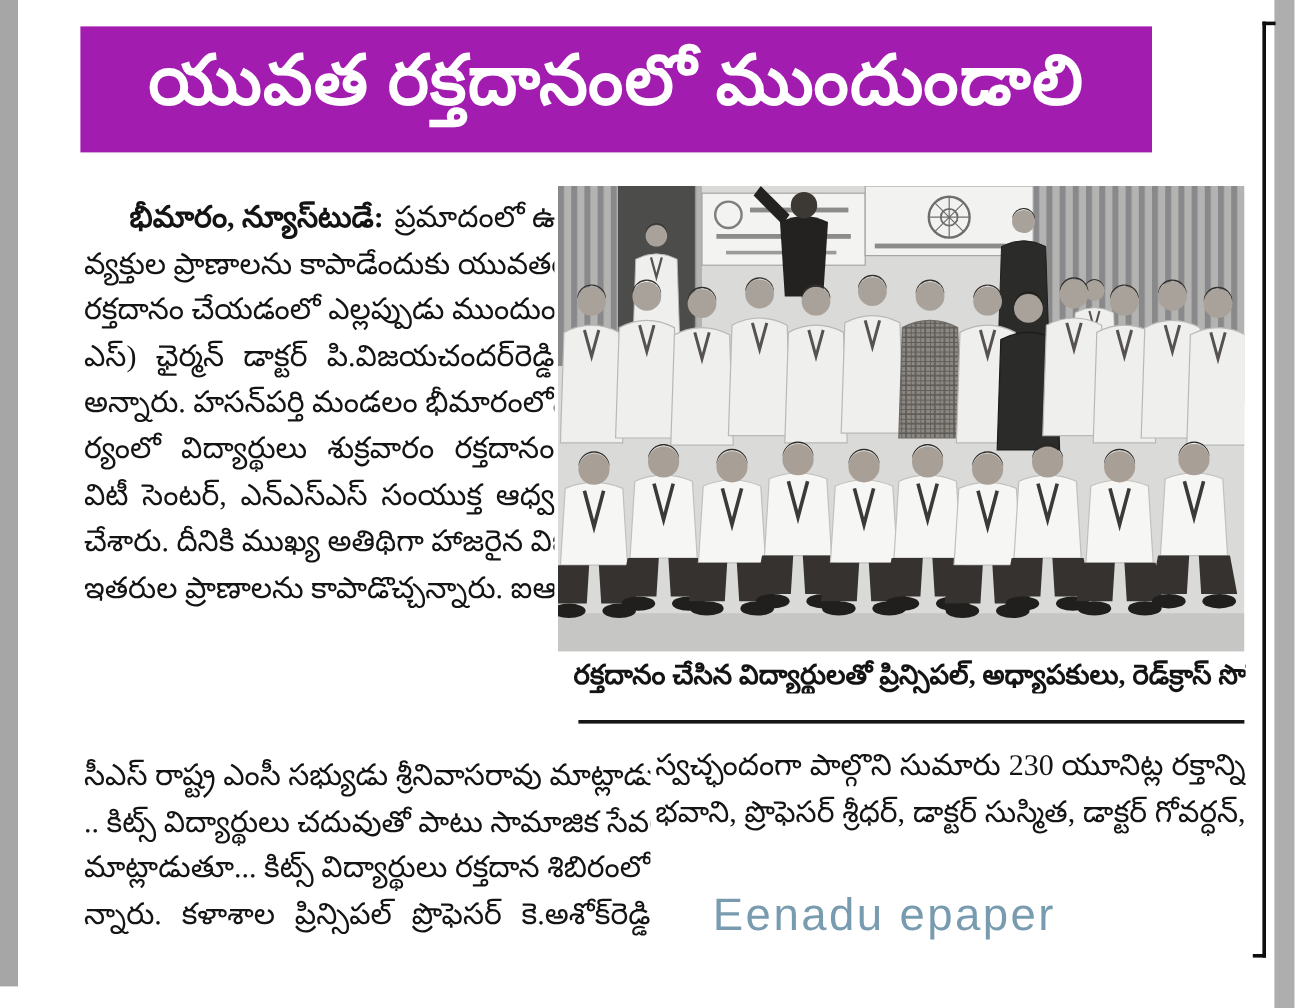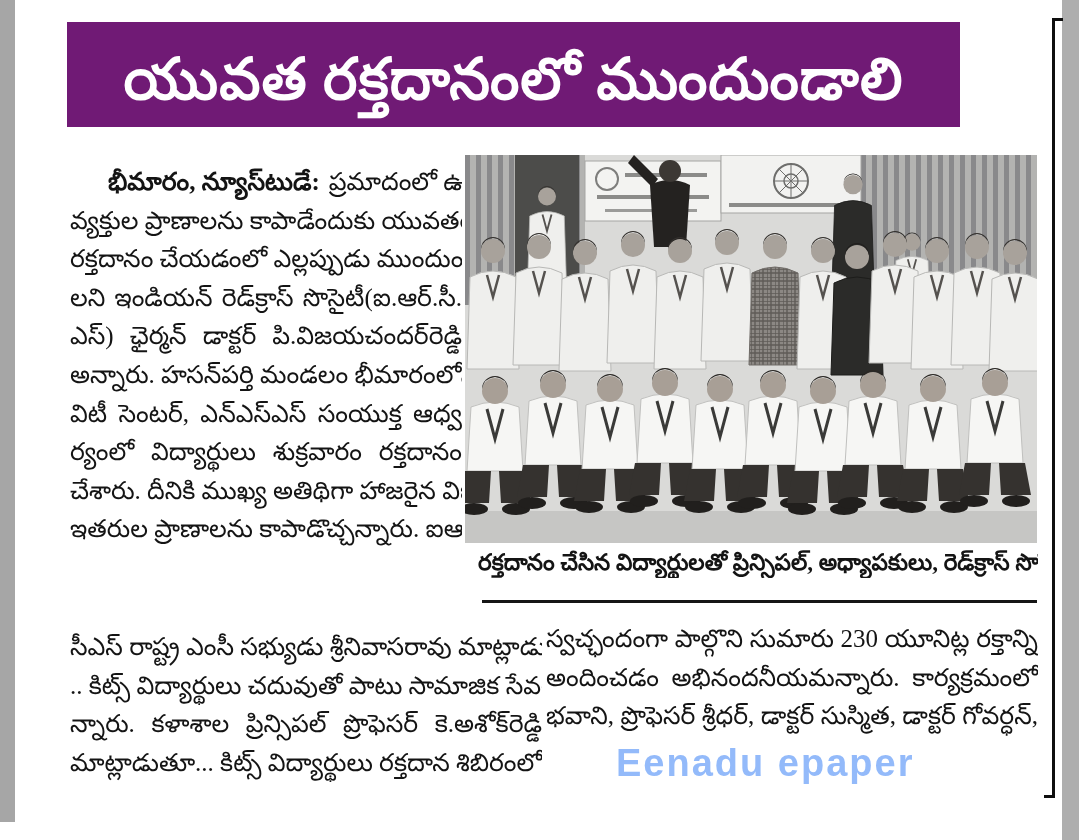--- a/index.html
+++ b/index.html
@@ -4,37 +4,37 @@
 <style>
   html,body{margin:0;padding:0;background:#ffffff;}
   .page{position:relative;width:1079px;height:840px;background:#ffffff;overflow:hidden;
         font-family:"Liberation Serif","DejaVu Serif",serif;color:#141414;}
   .strip{position:absolute;}
   .strip-left{left:0;top:0;width:15px;height:822px;background:#a6a6a6;}
   .strip-right{left:1062px;top:0;width:17px;height:840px;background:#aeaeae;}
   .clip-v{position:absolute;left:1052px;top:18px;width:3px;height:780px;background:#0e0e0e;}
   .clip-stub-top{position:absolute;left:1052px;top:18px;width:11px;height:3px;background:#0e0e0e;}
   .clip-stub-bottom{position:absolute;left:1044px;top:795px;width:11px;height:3px;background:#0e0e0e;}
-  .banner{position:absolute;left:67px;top:22px;width:893px;height:105px;background:#701a75;
-          display:flex;align-items:flex-end;justify-content:center;}
+  .banner{position:absolute;left:67px;top:22px;width:893px;height:105px;background:#a21caf;
+          display:flex;align-items:center;justify-content:center;}
   .banner span{color:#ffffff;font-weight:bold;font-size:58px;letter-spacing:1px;white-space:nowrap;overflow:hidden;}
   .col{position:absolute;font-size:25px;}
   .tline{line-height:38.6px;white-space:nowrap;overflow:hidden;text-align:justify;text-align-last:justify;}
   .col-narrow{left:70px;top:163px;width:392px;}
   .col-wide{left:70px;top:628px;width:472px;}
   .col-right{left:546px;top:620px;width:492px;}
   .dateline{font-weight:bold;}
   .first .dateline{margin-left:38px;margin-right:9px;}
   .photo{position:absolute;left:465px;top:155px;width:572px;height:388px;}
   .caption{position:absolute;left:478px;top:548px;width:560px;font-size:23px;font-weight:bold;
            text-align:center;line-height:30px;white-space:nowrap;overflow:hidden;}
   .caption-rule{position:absolute;left:482px;top:600px;width:555px;height:3px;background:#151515;}
-  .watermark{position:absolute;left:616px;top:742px;font-size:38px;font-weight:bold;
+  .watermark{position:absolute;left:594px;top:742px;font-size:38px;font-weight:normal;
              font-family:"Liberation Sans","DejaVu Sans",sans-serif;
-             color:#3b82f6;opacity:.55;letter-spacing:2px;z-index:0;white-space:nowrap;}
+             color:#0c4a6e;opacity:.55;letter-spacing:2px;z-index:0;white-space:nowrap;}
   .col,.caption{z-index:1;}
 </style>
 </head>
 <body>
 
 <div class="page">
 
   <div class="strip strip-left"></div>
   <div class="strip strip-right"></div>
   <div class="clip-v"></div>
@@ -47,43 +47,41 @@
 
   <div class="watermark">Eenadu epaper</div>
 
   <div class="col col-narrow">
     <div class="tline first">
       <span class="dateline">భీమారం, న్యూస్‌టుడే:</span><span>ప్రమాదంలో ఉన్న</span>
     </div>
     <div>
         <div class="tline">వ్యక్తుల ప్రాణాలను కాపాడేందుకు యువతరం</div>
         <div class="tline">రక్తదానం చేయడంలో ఎల్లప్పుడు ముందుండా</div>
-        <div class="tline">లని ఇండియన్ రెడ్‌క్రాస్ సొసైటీ(ఐ.ఆర్.సీ.</div>
         <div class="tline">ఎస్) ఛైర్మన్ డాక్టర్ పి.విజయచందర్‌రెడ్డి</div>
         <div class="tline">అన్నారు. హసన్‌పర్తి మండలం భీమారంలోని</div>
+        <div class="tline">ర్యంలో విద్యార్థులు శుక్రవారం రక్తదానం</div>
         <div class="tline">విటీ సెంటర్, ఎన్‌ఎస్‌ఎస్ సంయుక్త ఆధ్వ</div>
-        <div class="tline">ర్యంలో విద్యార్థులు శుక్రవారం రక్తదానం</div>
         <div class="tline">చేశారు. దీనికి ముఖ్య అతిథిగా హాజరైన విజ</div>
         <div class="tline">ఇతరుల ప్రాణాలను కాపాడొచ్చన్నారు. ఐఆర్</div>
       </div>
   </div>
 
   <div class="col col-wide">
     <div>
         <div class="tline">సీఎస్ రాష్ట్ర ఎంసీ సభ్యుడు శ్రీనివాసరావు మాట్లాడుతూ.</div>
         <div class="tline">.. కిట్స్ విద్యార్థులు చదువుతో పాటు సామాజిక సేవలో</div>
+        <div class="tline">మాట్లాడుతూ... కిట్స్ విద్యార్థులు రక్తదాన శిబిరంలో</div>
         <div class="tline">న్నారు. కళాశాల ప్రిన్సిపల్ ప్రొఫెసర్ కె.అశోక్‌రెడ్డి</div>
-        <div class="tline">మాట్లాడుతూ... కిట్స్ విద్యార్థులు రక్తదాన శిబిరంలో</div>
       </div>
   </div>
 
   <div class="col col-right">
     <div>
         <div class="tline">స్వచ్ఛందంగా పాల్గొని సుమారు 230 యూనిట్ల రక్తాన్ని</div>
-        <div class="tline">అందించడం అభినందనీయమన్నారు. కార్యక్రమంలో</div>
         <div class="tline">భవాని, ప్రొఫెసర్ శ్రీధర్, డాక్టర్ సుస్మిత, డాక్టర్ గోవర్ధన్,</div>
       </div>
   </div>
 
   <svg class="photo" viewBox="0 0 572 388" role="img" aria-label="Black-and-white group photo: students who donated blood crouching in front, principal, faculty and Red Cross Society representatives standing behind, banners and curtains in background">
     <defs>
       <pattern id="cur" width="11" height="10" patternUnits="userSpaceOnUse">
         <rect width="11" height="10" fill="#b3b3b1"></rect>
           <rect width="5" height="10" fill="#89898b"></rect>
       </pattern>

